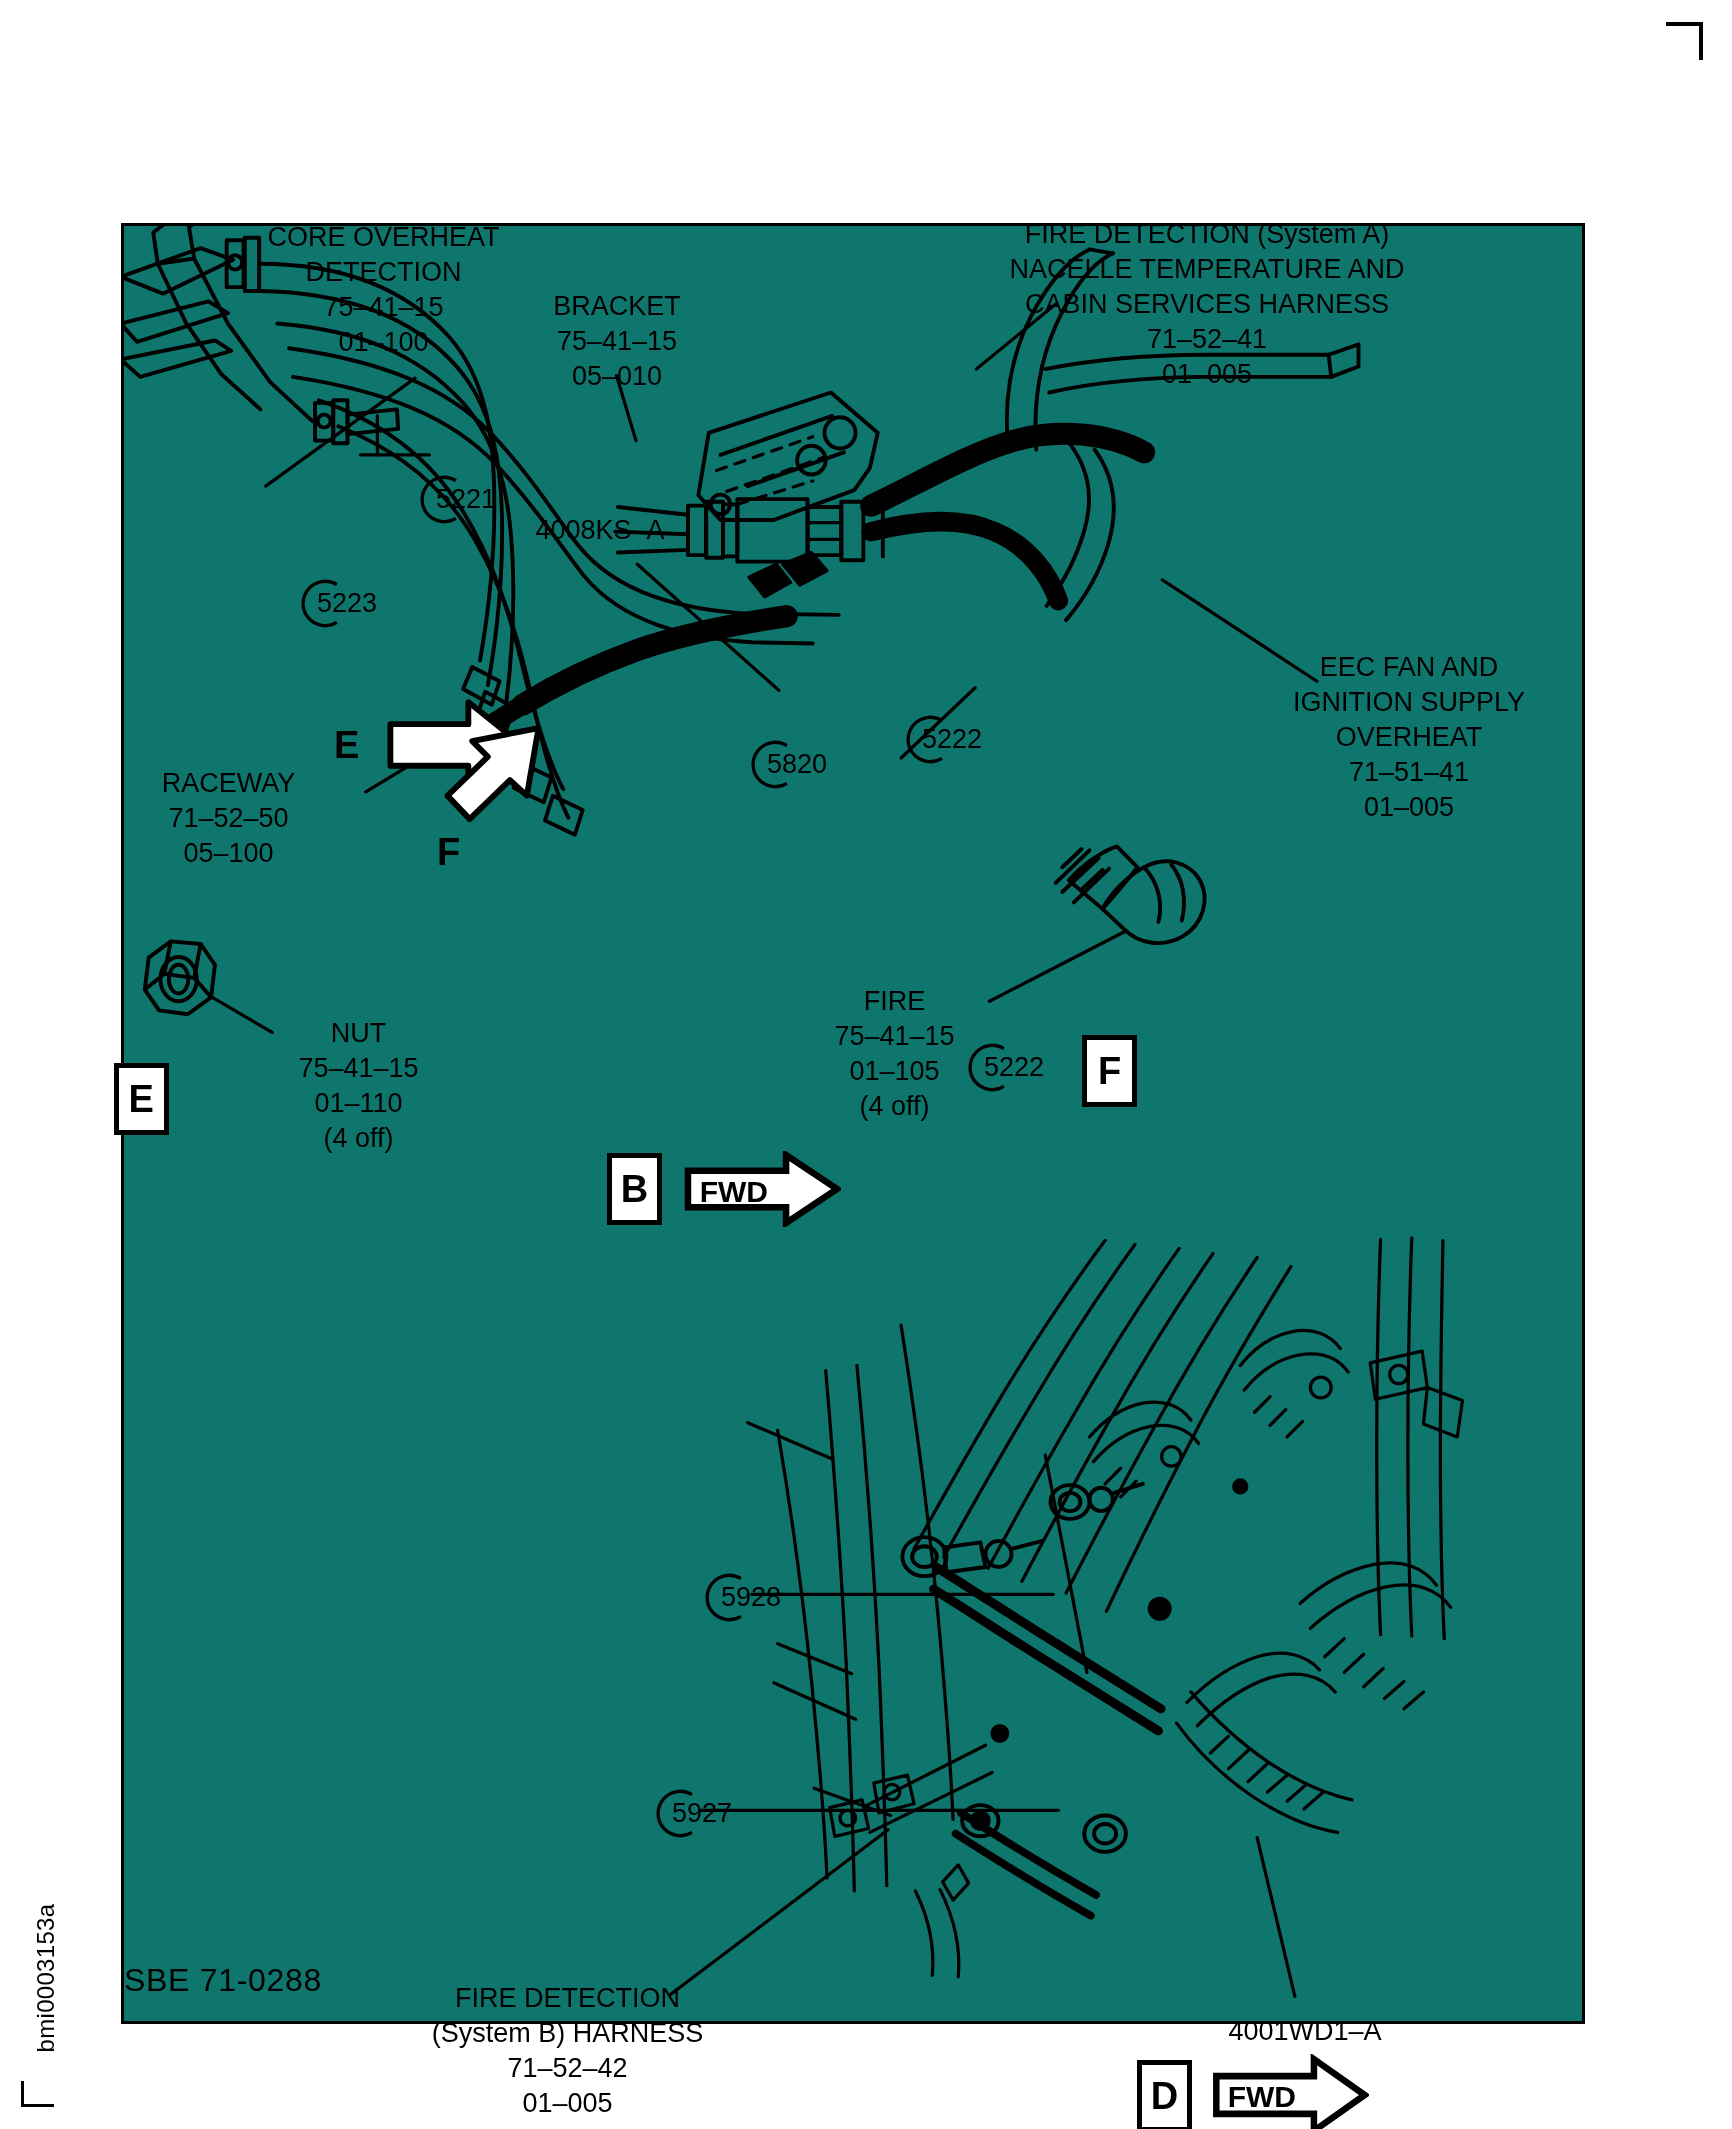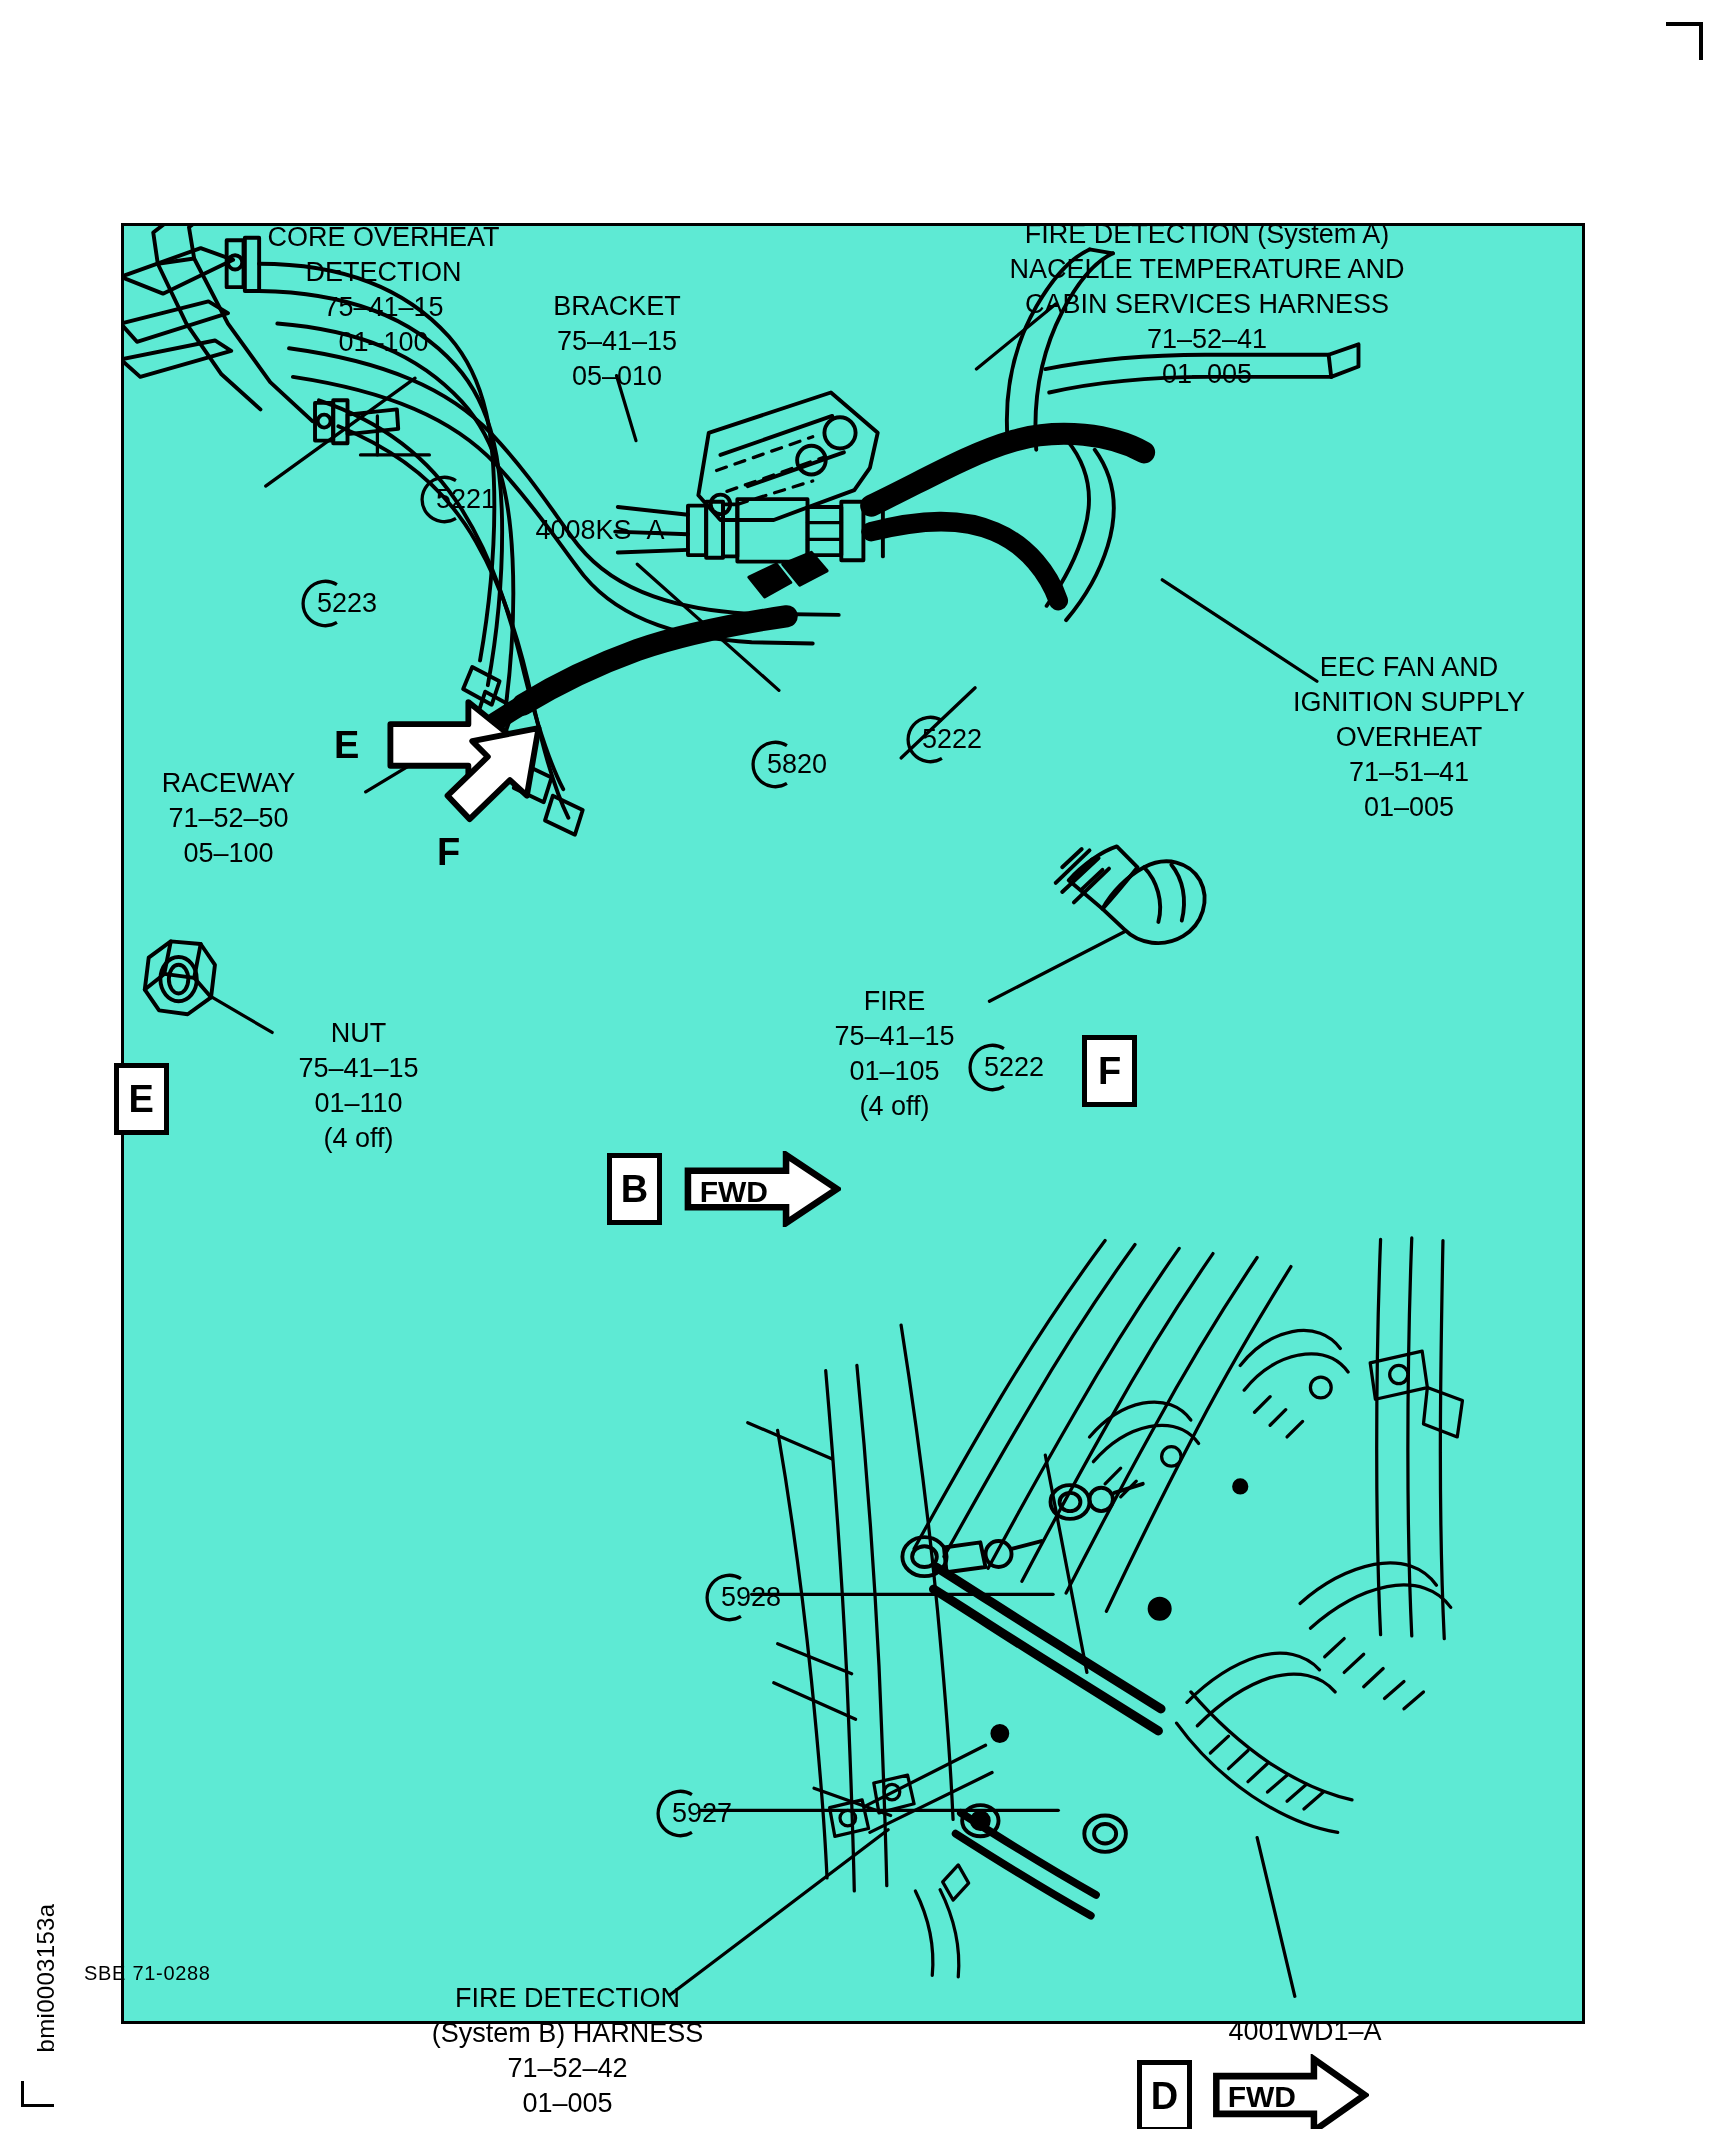--- a/index.html
+++ b/index.html
@@ -65,21 +65,21 @@
 
   
   .frame {
     position: absolute;
     left: 121px;
     top: 223px;
     width: 1464px;
     height: 1801px;
     border: 3.9px solid #000;
     box-sizing: border-box;
-    background: #5eead4;
+    background: #0f766e;
   }
 
   .drawing-svg {
     position: absolute;
     left: 0;
     top: 0;
     width: 100%;
     height: 100%;
     display: block;
   }
@@ -144,23 +144,24 @@
   .fwd-arrow .fwd-text {
     position: absolute;
     font-size: 30px;
     font-weight: bold;
     letter-spacing: 0px;
   }
 
   
   .sheet-number {
     position: absolute;
-    font-size: 20px;
+    font-size: 32px;
     letter-spacing: 0.7px;
     white-space: nowrap;
+    margin-left: 40px;
   }
 
   
   .plain-label {
     position: absolute;
     font-size: 27px;
     white-space: nowrap;
     line-height: 1.3;
     text-align: center;
   }

